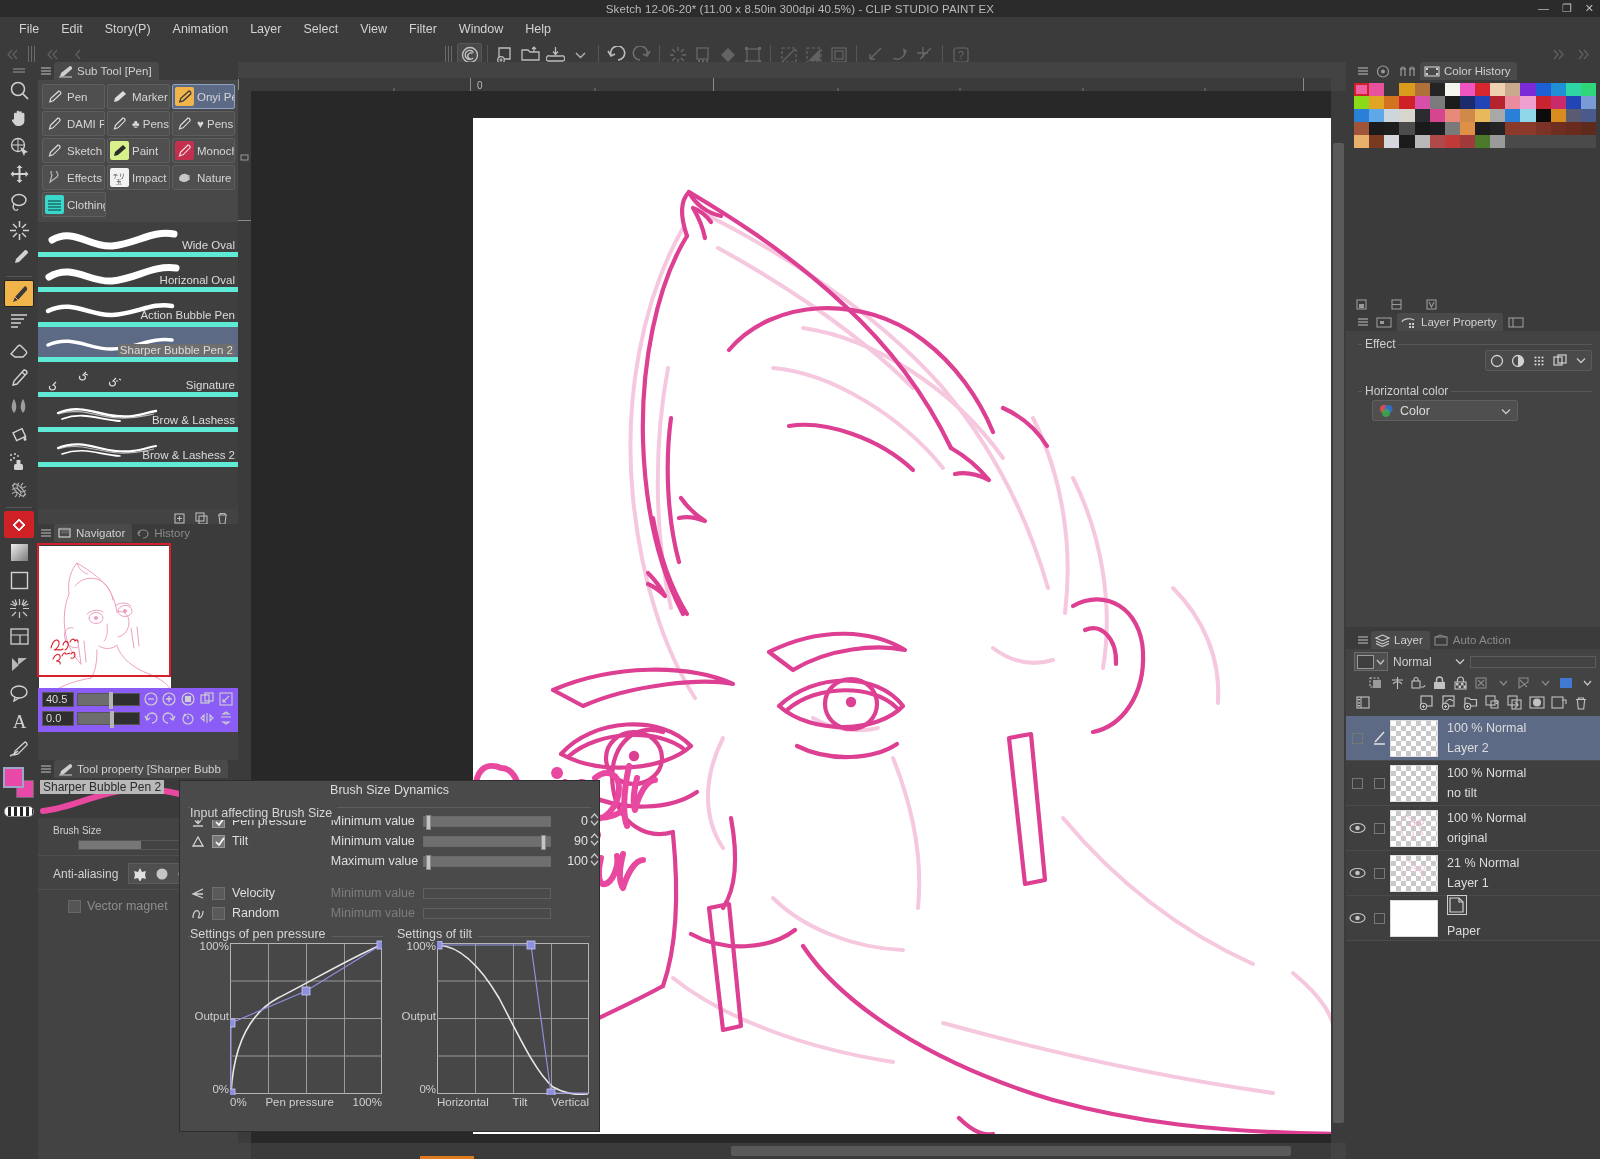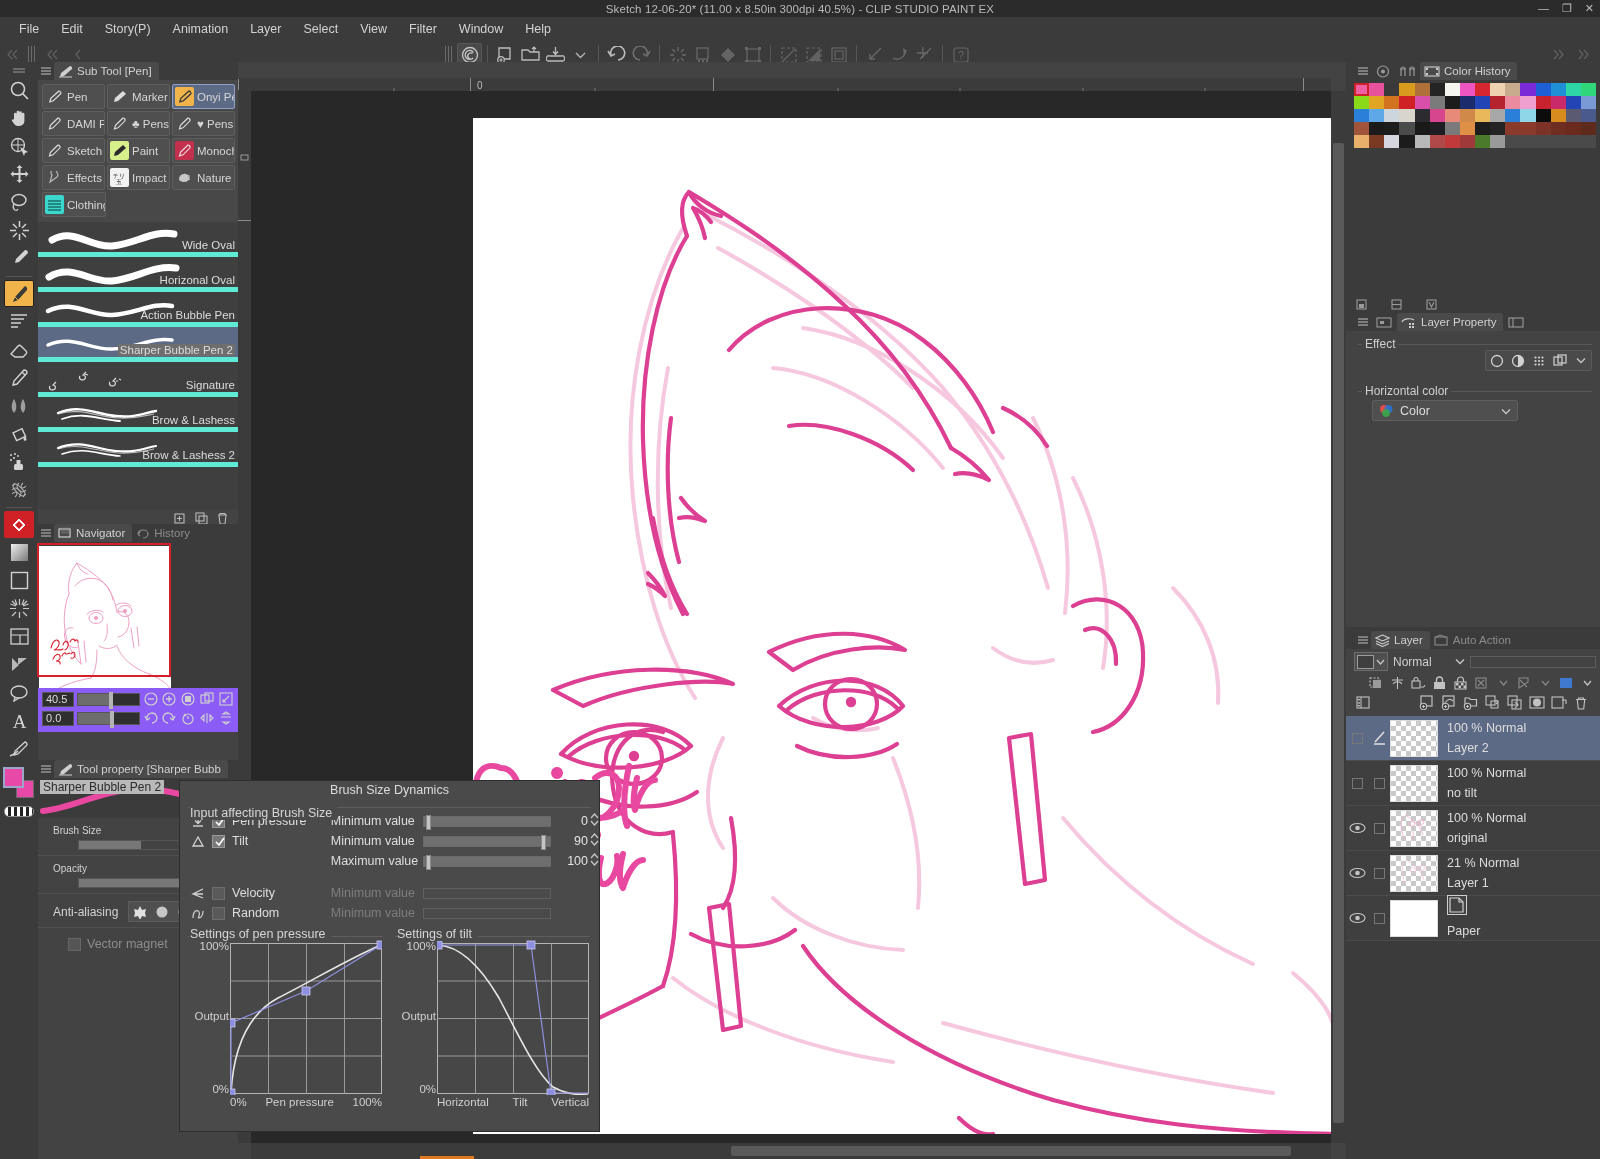--- a/index.html
+++ b/index.html
@@ -929,26 +929,20 @@
     <div class="tp-preview">
       <div class="lbl">Sharper Bubble Pen 2</div>
       <svg width="200" height="40" style="position:absolute;left:0;top:0">
         <path d="M5,33 C40,30 70,6 120,12 C160,17 180,30 200,33" stroke="#e8489f" fill="none" stroke-width="6" stroke-linecap="round"></path>
       </svg>
     </div>
     <div class="tp-row">
       <div class="nm">Brush Size</div>
       <div class="tp-slider">
           <div class="fill" style="width:44%"></div>
-        </div>
-    </div>
-    <div class="tp-row">
-      <div class="nm">Opacity</div>
-      <div class="tp-slider">
-          <div class="fill" style="width:76%"></div>
         </div>
     </div>
     <div class="tp-row">
       <div class="tp-aa">
         <span style="font-size:12px;color:#d2d2d2">Anti-aliasing</span>
         <span class="aa-group">
           <span class="aa-btn">
             <svg width="14" height="14">
                 <path d="M7,1 l2,4 l4,-1 l-1,4 l1,4 l-4,-1 l-2,4 l-2,-4 l-4,1 l1,-4 l-1,-4 l4,1 z" fill="#e0e0e0"></path>
               </svg>

